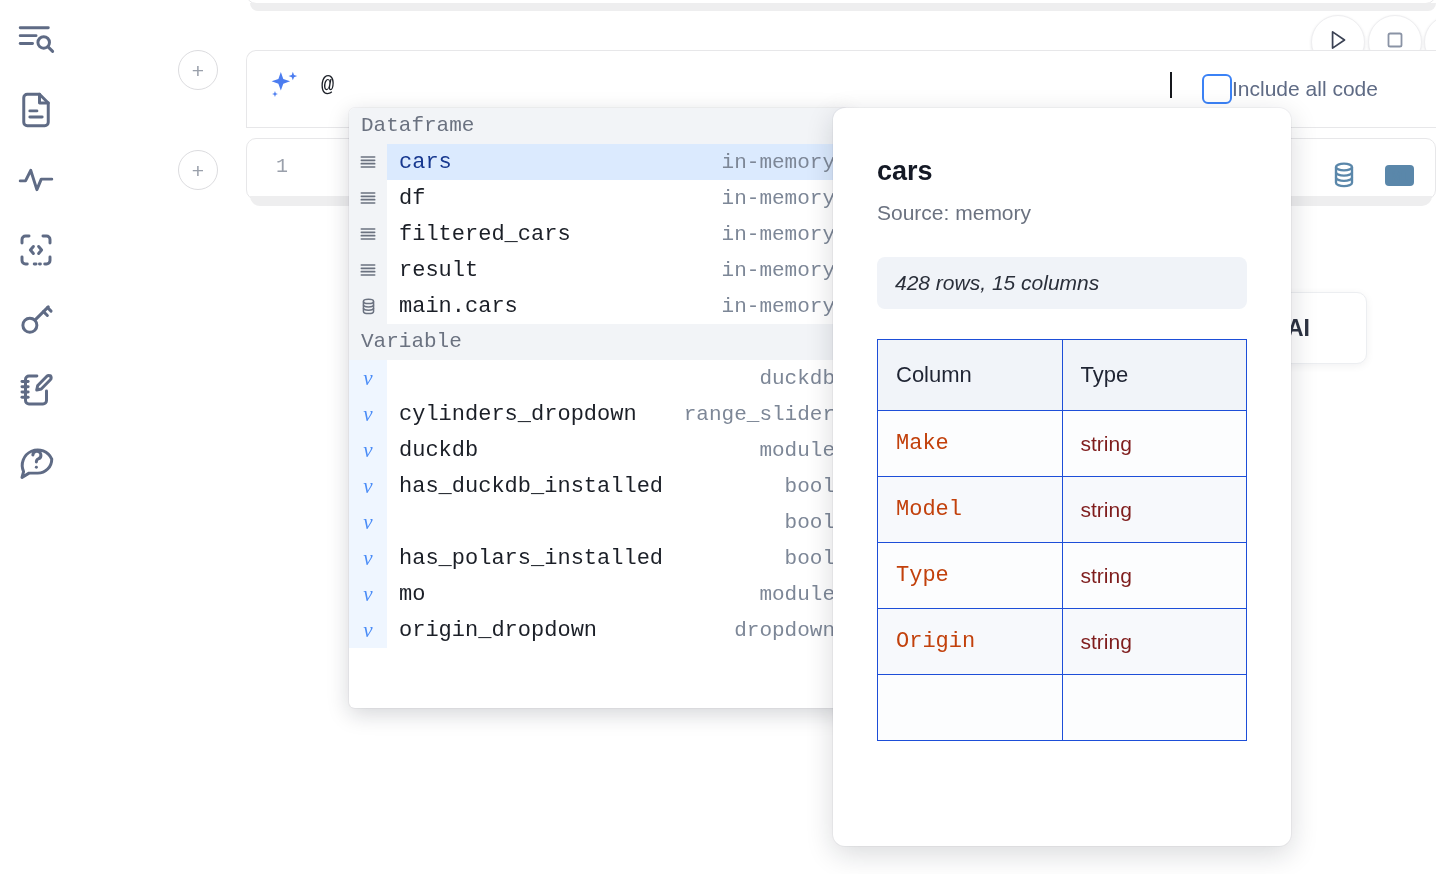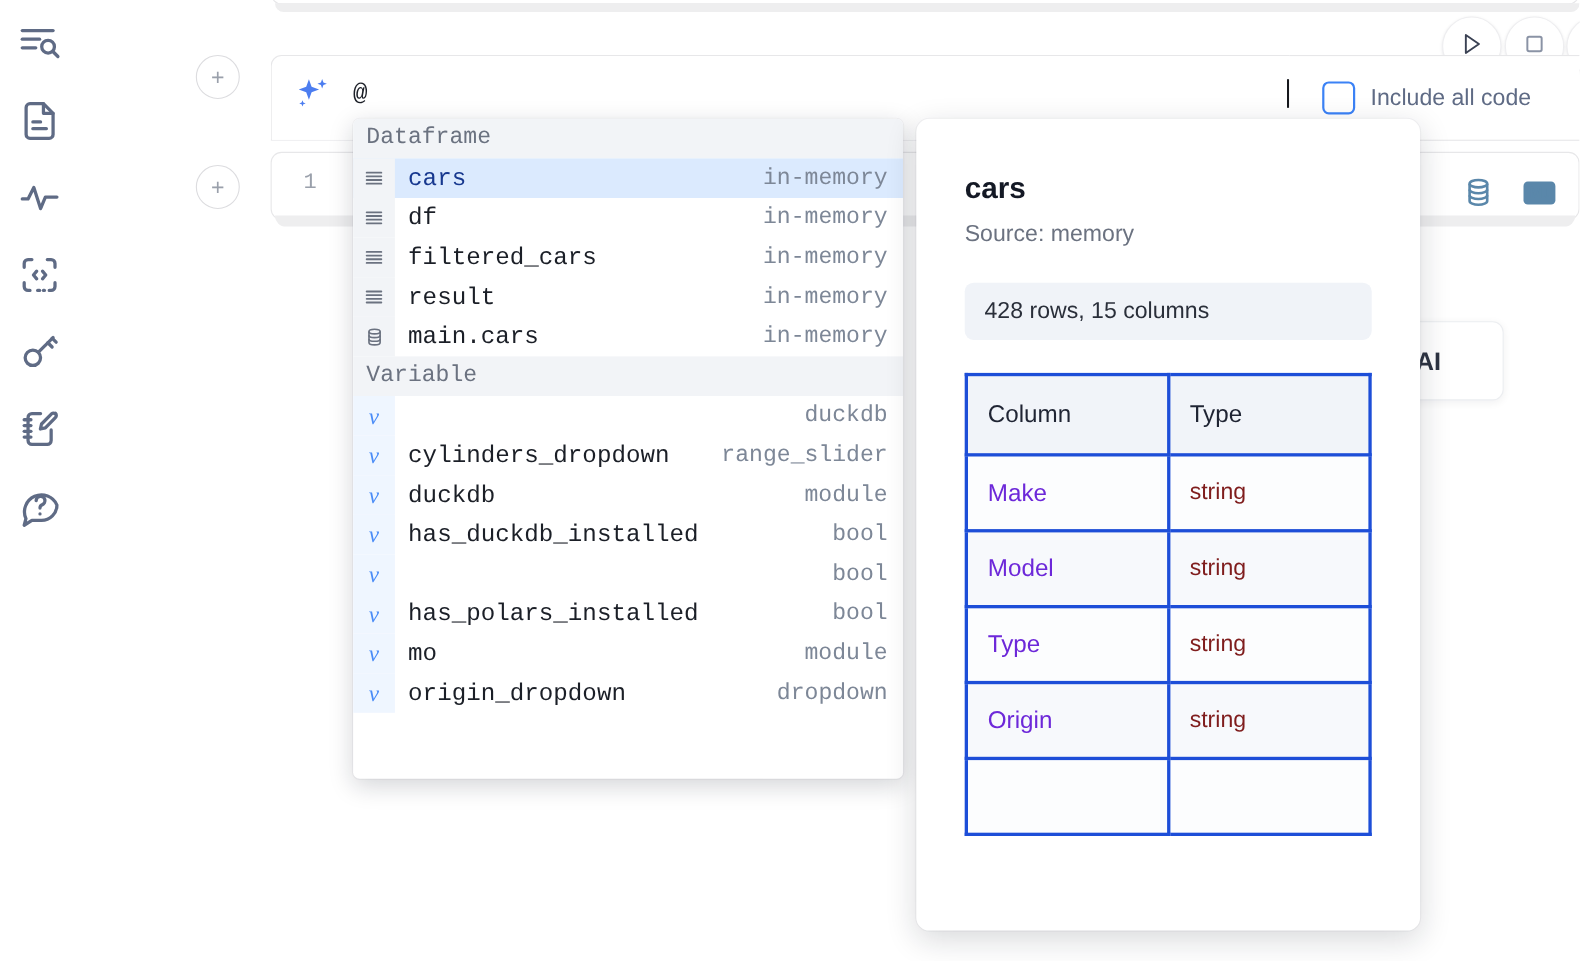--- a/index.html
+++ b/index.html
@@ -74,21 +74,21 @@
   .ai-right {
     position: absolute; left: 1172px; top: 50px; width: 264px; height: 78px;
     border-top: 1px solid #e7e7e9; border-bottom: 1px solid #e7e7e9;
     background: #fff; display:flex; align-items:center; padding-left: 30px;
   }
   .chk {
     width: 30px; height: 30px; border-radius: 6px;
     border: 2px solid #3b82f6; background: #fff; cursor: pointer; flex: 0 0 auto;
   }
   .chk-label {
-    margin-left: 14px; font-size: 21px; color: #5f6b85; white-space: nowrap;
+    font-size: 21px; color: #5f6b85; white-space: nowrap;
   }
 
   
   .run-ctl {
     position: absolute; width: 54px; height: 54px; border-radius: 50%;
     background: #fff; border: 1px solid #eeeef0;
     box-shadow: 0 1px 3px rgba(16,24,40,.10);
     display:flex; align-items:center; justify-content:center; cursor:pointer;
     color:#3b4254;
   }
@@ -125,21 +125,21 @@
     position: absolute; left: 1255px; top: 292px; width: 112px; height: 72px;
     background:#fff; border: 1px solid #eceef1; border-radius: 10px;
     box-shadow: 0 2px 8px rgba(16,24,40,.06);
     display:flex; align-items:center; justify-content:flex-end;
     padding-right: 56px; font-size: 23px; font-weight: 700; color:#2d3342;
     cursor:pointer; white-space:nowrap; overflow:hidden;
   }
 
   
   .ac {
-    position: absolute; left: 321px; top: 108px; width: 500px; height: 600px;
+    position: absolute; left: 349px; top: 108px; width: 500px; height: 600px;
     background: #ffffff;
     border-radius: 6px;
     box-shadow: 0 6px 22px rgba(16,24,40,.18), 0 0 0 1px rgba(16,24,40,.04);
     overflow: hidden;
     font-family: "Liberation Mono", monospace;
     z-index: 40;
   }
   .ac-section {
     background: #f2f4f7; color: #6b7280;
     font-size: 21px; padding: 5px 0 5px 12px;
@@ -174,33 +174,33 @@
   .doc {
     position: absolute; left: 833px; top: 108px; width: 458px; height: 738px;
     background: #ffffff; border-radius: 12px;
     box-shadow: 0 8px 28px rgba(16,24,40,.16), 0 0 0 1px rgba(16,24,40,.04);
     overflow: hidden; z-index: 50; padding: 48px 44px 0 44px;
   }
   .doc-title { font-size: 27px; font-weight: 700; color: #141925; margin: 0 0 14px; }
   .doc-source { font-size: 21px; color:#6b7280; margin: 0 0 32px; }
   .doc-shape {
     background:#f0f3f8; border-radius: 8px; padding: 14px 18px;
-    font-size: 21px; color:#2a2f3a; margin-bottom: 30px;
+    font-size: 21px; color:#2a2f3a; margin-bottom: 30px; font-style: italic;
   }
   .doc-table { width: 100%; border-collapse: collapse; table-layout: fixed; }
   .doc-table th, .doc-table td {
-    border: 3px solid #1d4ed8; text-align: left; vertical-align: middle;
+    border: 1px solid #1d4ed8; text-align: left; vertical-align: middle;
   }
   .doc-table th {
     background: #f1f4f9; color:#1f2433; font-size: 22px; font-weight: 400;
     padding: 22px 18px;
   }
   .doc-table td.col {
-    font-family: Liberation Sans, sans-serif; font-size: 22px;
-    color: #6d28d9; padding: 20px 18px; background:#fcfdfe;
+    font-family: Liberation Mono, monospace; font-size: 22px;
+    color: #c2410c; padding: 20px 18px; background:#fcfdfe;
   }
   .doc-table td.typ {
     font-size: 21px; color:#7f1d1d; padding: 20px 18px; background:#fcfdfe;
   }
   .doc-table tr:nth-child(even) td { background: #f7f9fc; }
 </style>
 </head>
 <body>
 
 <div class="app">

